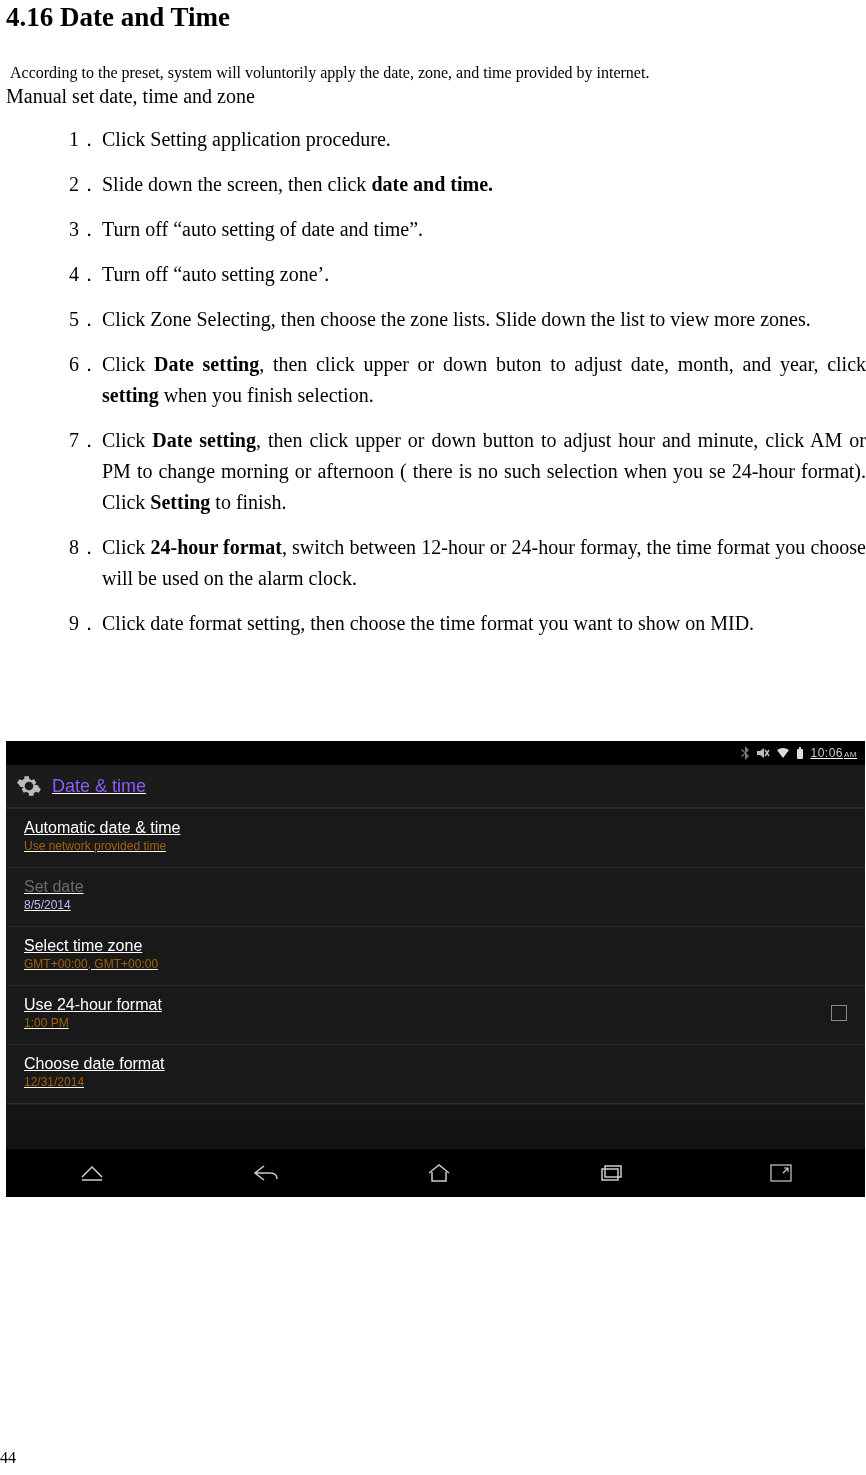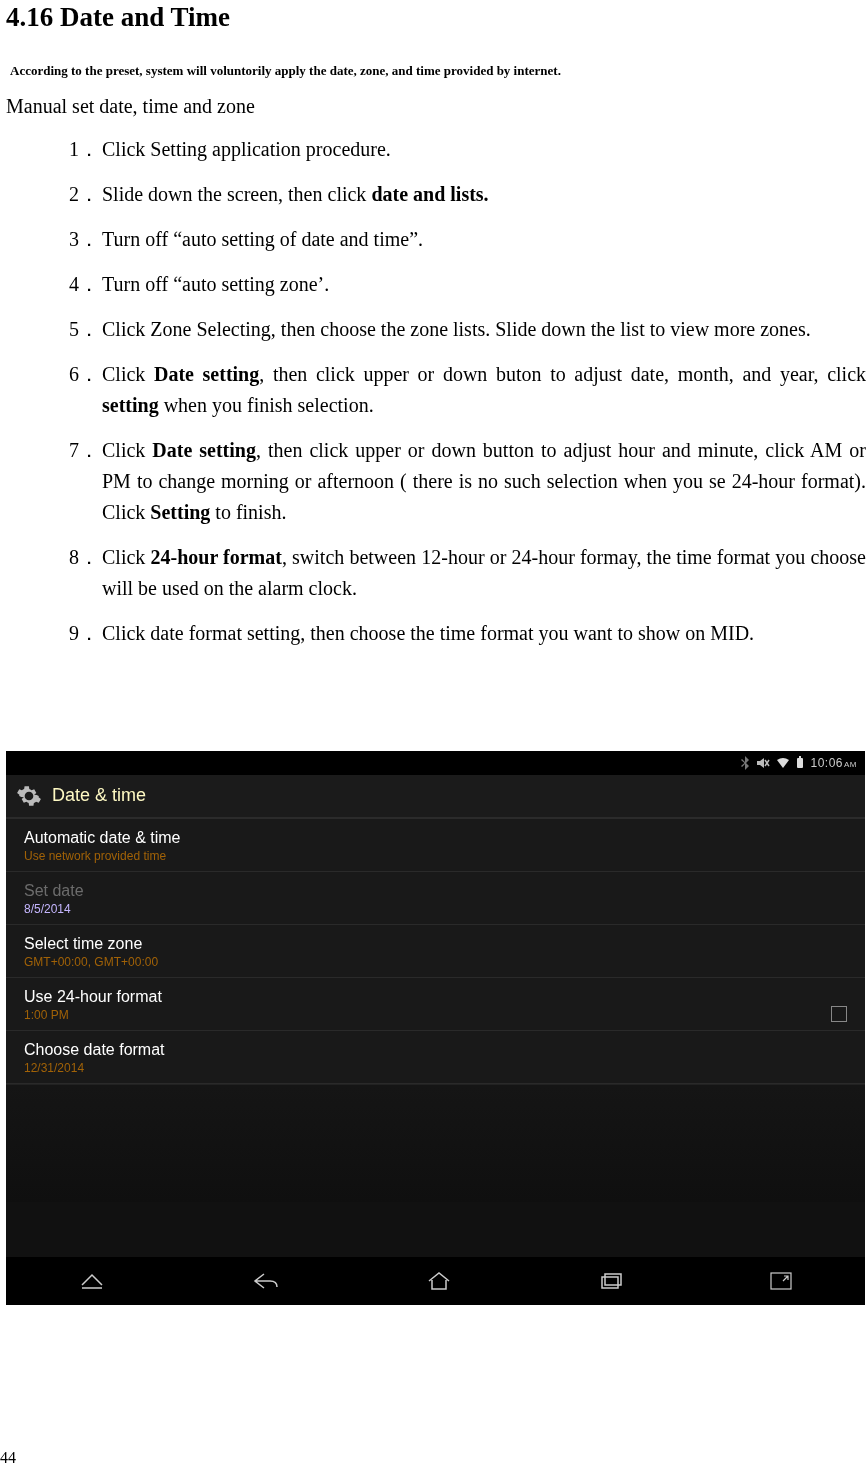--- a/index.html
+++ b/index.html
@@ -11,25 +11,24 @@
     background: #fff;
     position: relative;
   }
   .page { padding: 0 0 0 6px; }
   h2.section-title {
     font-size: 27px;
     font-weight: bold;
     margin: 2px 8px 28px 0;
   }
   .intro-p {
-    font-size: 13px;
+    font-size: 16px;
     line-height: 1.5;
     text-align: justify;
-    margin: 0 0 14px 4px;
-    font-weight: bold;
+    margin: 0 0 0 4px;
   }
   .manual-line {
     font-size: 20px;
     margin: 0 0 16px 0;
   }
   ol.steps {
     list-style: none;
     padding: 0 0 0 63px;
     margin: 0;
   }
@@ -46,27 +45,28 @@
     left: 0;
     top: 0;
     font-family: "SimSun", serif;
     font-size: 20px;
   }
   ol.steps li b { font-weight: bold; }
 
   
   .device-shot {
     width: 859px;
-    height: 554px;
+    height: 456px;
     margin: 102px 0 0 0;
     background: #111;
     font-family: "Helvetica Neue", Arial, sans-serif;
     color: #fff;
     position: relative;
     overflow: hidden;
+    text-decoration: underline;
   }
   .statusbar {
     height: 24px;
     background: #000;
     display: flex;
     justify-content: flex-end;
     align-items: center;
     gap: 6px;
     padding: 0 8px;
     font-size: 11px;
@@ -78,30 +78,30 @@
 
   .appbar {
     background: #1b1b1b;
     border-bottom: 2px solid #2b2b2b;
     display: flex;
     align-items: center;
     gap: 10px;
     padding: 8px 10px;
   }
   .appbar .gear svg { display:block; }
-  .appbar .title { font-size: 18px; color: #fef9c3; }
+  .appbar .title { font-size: 18px; color: #8b5cf6; }
 
   .settings-list {
     background: #191919;
   }
   .row {
-    padding: 10px 18px 8px 18px;
+    padding: 10px 18px 14px 18px;
     border-bottom: 1px solid #2a2a2a;
     display: flex;
-    align-items: flex-end;
+    align-items: center;
     justify-content: space-between;
   }
   .row .txt { display:flex; flex-direction:column; gap:2px; }
   .row .primary { font-size: 16px; color: #fff; }
   .row .secondary { font-size: 12px; color: #a16207; }
   .row.disabled .primary { color: #6c6c6c; }
   .row.disabled .secondary { color: #c4b5fd; }
   .chk {
     width: 16px; height: 16px;
     border: 1px solid #888;
@@ -132,21 +132,21 @@
 
 <div class="page">
   <h2 class="section-title">4.16 Date and Time</h2>
 
   <p class="intro-p">According to the preset, system will voluntorily apply the date, zone, and time provided by internet.</p>
 
   <p class="manual-line">Manual set date, time and zone</p>
 
   <ol class="steps" id="steps">
       <li><span class="num">1．</span>Click Setting application procedure.</li>
-      <li><span class="num">2．</span>Slide down the screen, then click <b>date and lists.</b></li>
+      <li><span class="num">2．</span>Slide down the screen, then click <b>date and time.</b></li>
       <li><span class="num">3．</span>Turn off “auto setting of date and time”.</li>
       <li><span class="num">4．</span>Turn off “auto setting zone’.</li>
       <li><span class="num">5．</span>Click Zone Selecting, then choose the zone lists. Slide down the list to view more zones.</li>
       <li><span class="num">6．</span>Click <b>Date setting</b>, then click upper or down buton to adjust date, month, and year, click <b>setting</b> when you finish selection.</li>
       <li><span class="num">7．</span>Click <b>Date setting</b>, then click upper or down button to adjust hour and minute, click AM or PM to change morning or afternoon ( there is no such selection when you se 24-hour format). Click <b>Setting</b> to finish.</li>
       <li><span class="num">8．</span>Click <b>24-hour format</b>, switch between 12-hour or 24-hour formay, the time format you choose will be used on the alarm clock.</li>
       <li><span class="num">9．</span>Click date format setting, then choose the time format you want to show on MID.</li>
     </ol>
 
   <div class="device-shot">

